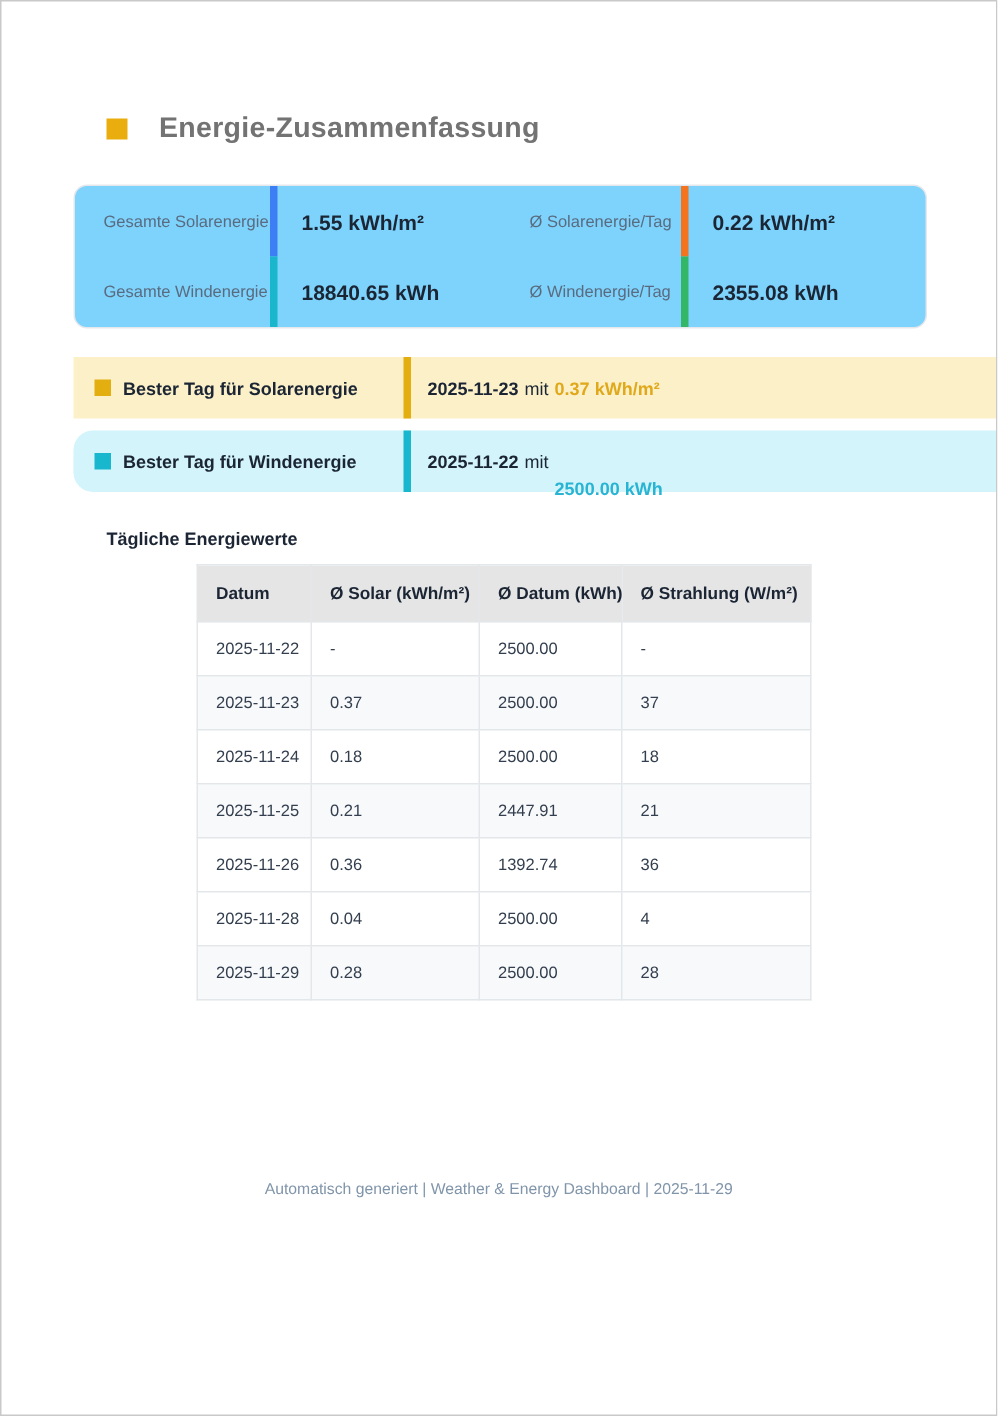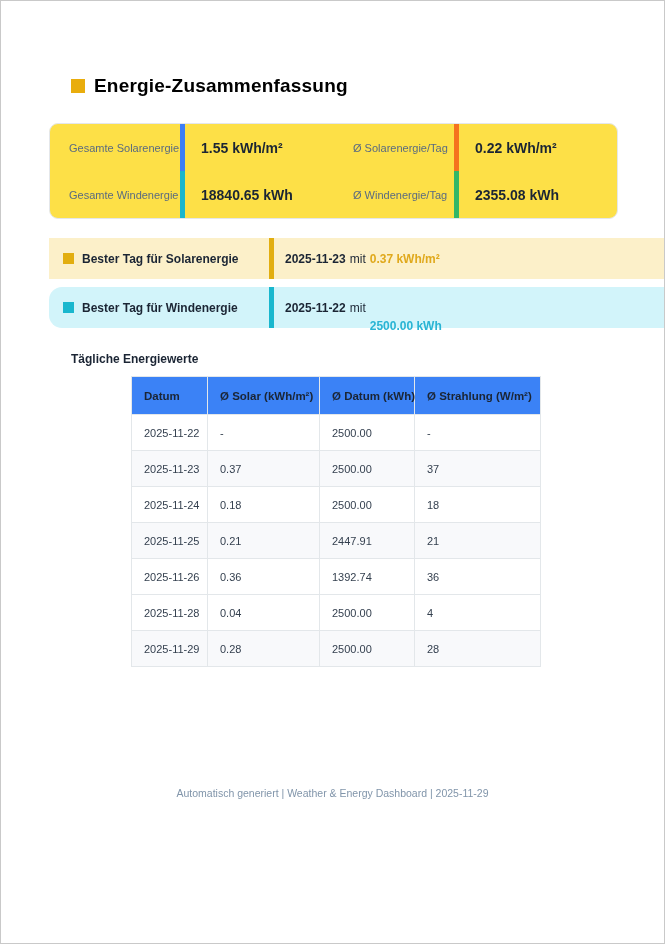--- a/index.html
+++ b/index.html
@@ -21,32 +21,33 @@
     top: 74px;
     left: 70px;
     display: flex;
     align-items: center;
     gap: 9px;
   }
   .title-sq { width: 14px; height: 14px; display: inline-block; }
   .page-title {
     font-size: 19px;
     font-weight: bold;
-    color: #000000;
+    color: #737373;
     letter-spacing: 0.2px;
+    margin-left: 12px;
   }
 
   
   .stats-card {
     position: absolute;
     top: 122px;
     left: 48px;
     width: 569px;
     height: 96px;
-    background: #fde047;
+    background: #7dd3fc;
     border: 1px solid #e4e7eb;
     border-radius: 9px;
     display: grid;
     grid-template-columns: 130px 5px 166px 103px 5px auto;
     grid-template-rows: 1fr 1fr;
     overflow: hidden;
   }
   .stat-label {
     align-self: center;
     padding-left: 19px;
@@ -122,21 +123,21 @@
     width: 409px;
     border-collapse: collapse;
     table-layout: fixed;
   }
   .energy-table col.c1 { width: 76px; }
   .energy-table col.c2 { width: 112px; }
   .energy-table col.c3 { width: 95px; }
   .energy-table col.c4 { width: 126px; }
   .energy-table th {
     height: 38px;
-    background: #3b82f6;
+    background: #e5e5e5;
     font-size: 11.5px;
     font-weight: bold;
     color: #1b2534;
     text-align: left;
     padding: 0 8px 0 12px;
     border: 1px solid #e3e7ea;
     white-space: nowrap;
   }
   .energy-table td {
     height: 36px;

